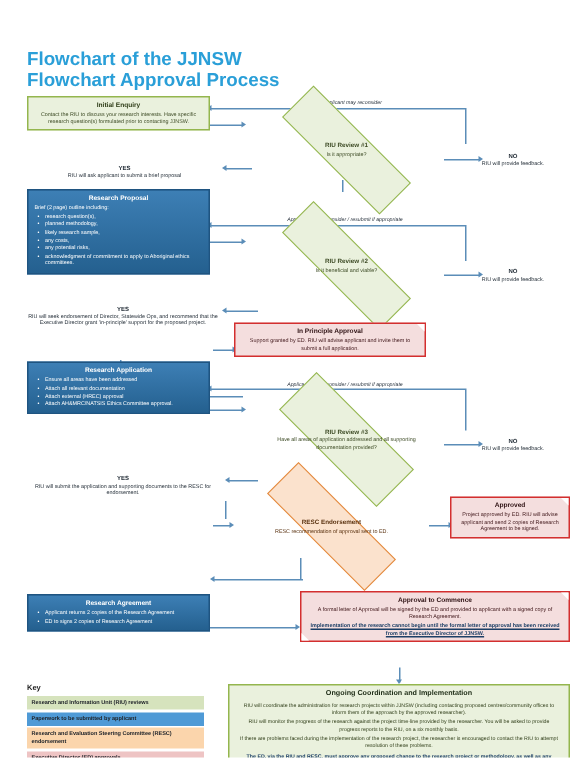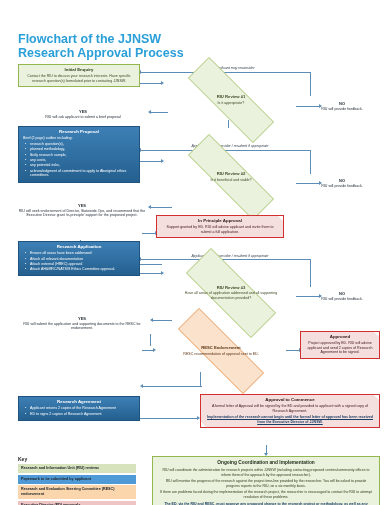--- a/index.html
+++ b/index.html
@@ -109,21 +109,21 @@
   .uline{text-decoration:underline;font-weight:bold;display:block;margin-top:2px;}
   .uline-blue{color:#1c3f66;}
 </style>
 </head>
 <body>
 
 <div class="canvas">
 
   <div class="title">
     <span>Flowchart of the JJNSW</span>
-    <span class="l2">Research Approval Process</span>
+    <span class="l2">Flowchart Approval Process</span>
   </div>
 
   <div class="ln h" style="left:140px;top:55px;width:22px;"></div>
   <div class="arw r" style="left:161px;top:53px;"></div>
 
   <div class="ln h" style="left:296px;top:78px;width:24px;"></div>
   <div class="arw r" style="left:319px;top:76px;"></div>
 
   <div class="ln h" style="left:140px;top:44px;width:170px;"></div>
   <div class="ln v" style="left:310px;top:44px;height:24px;"></div>

